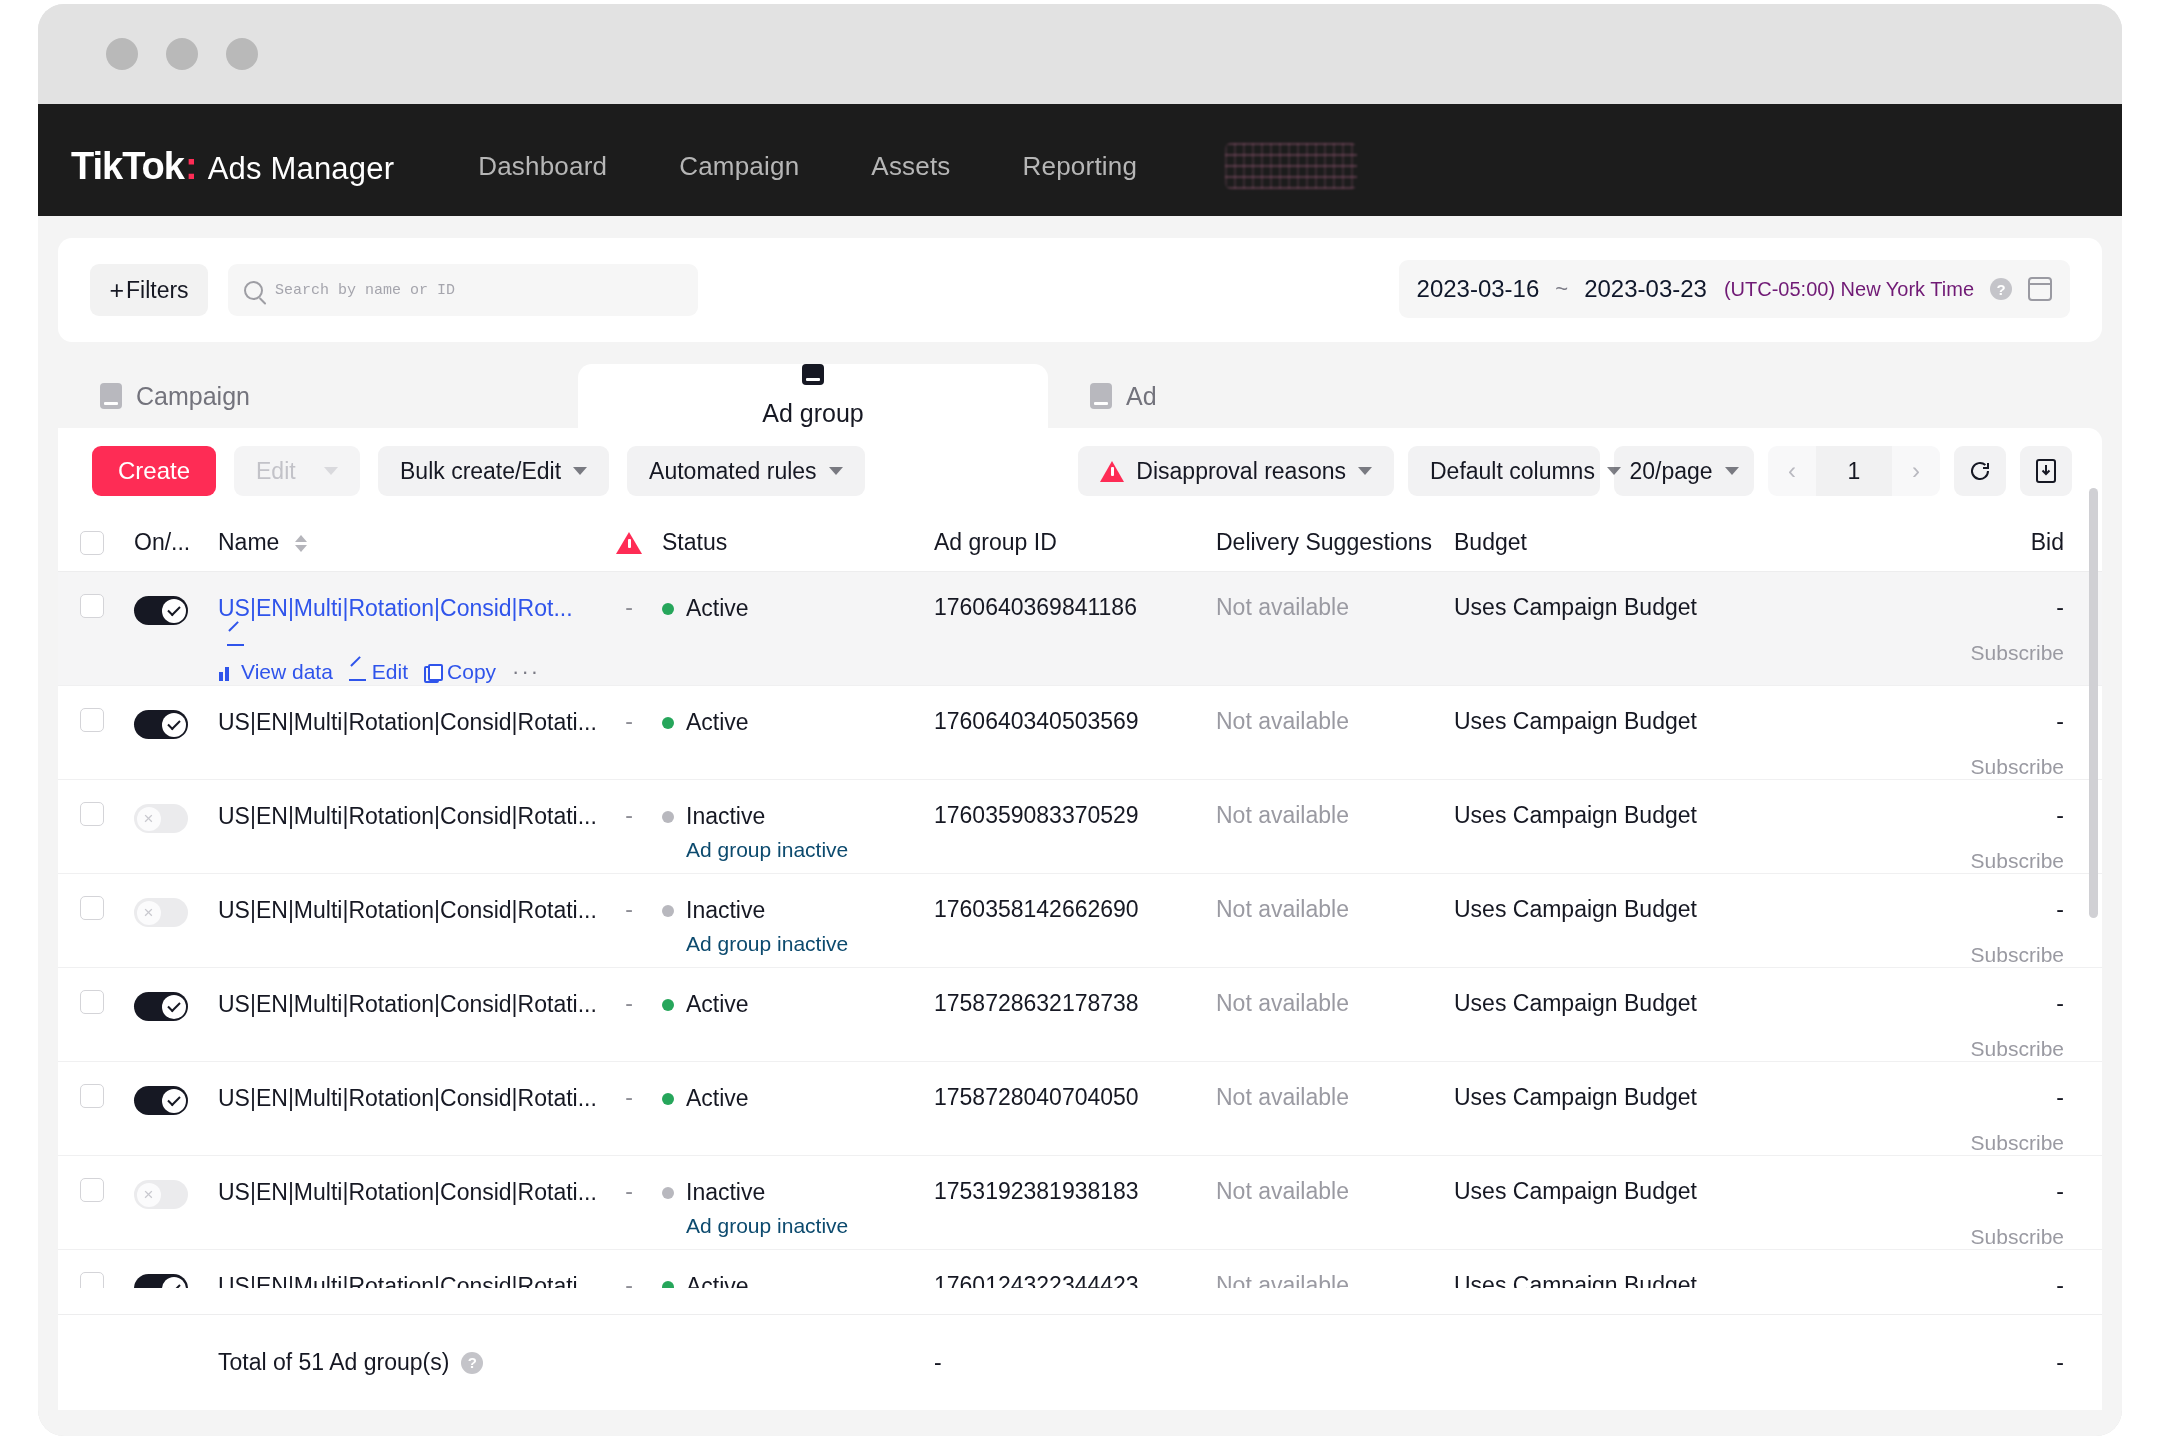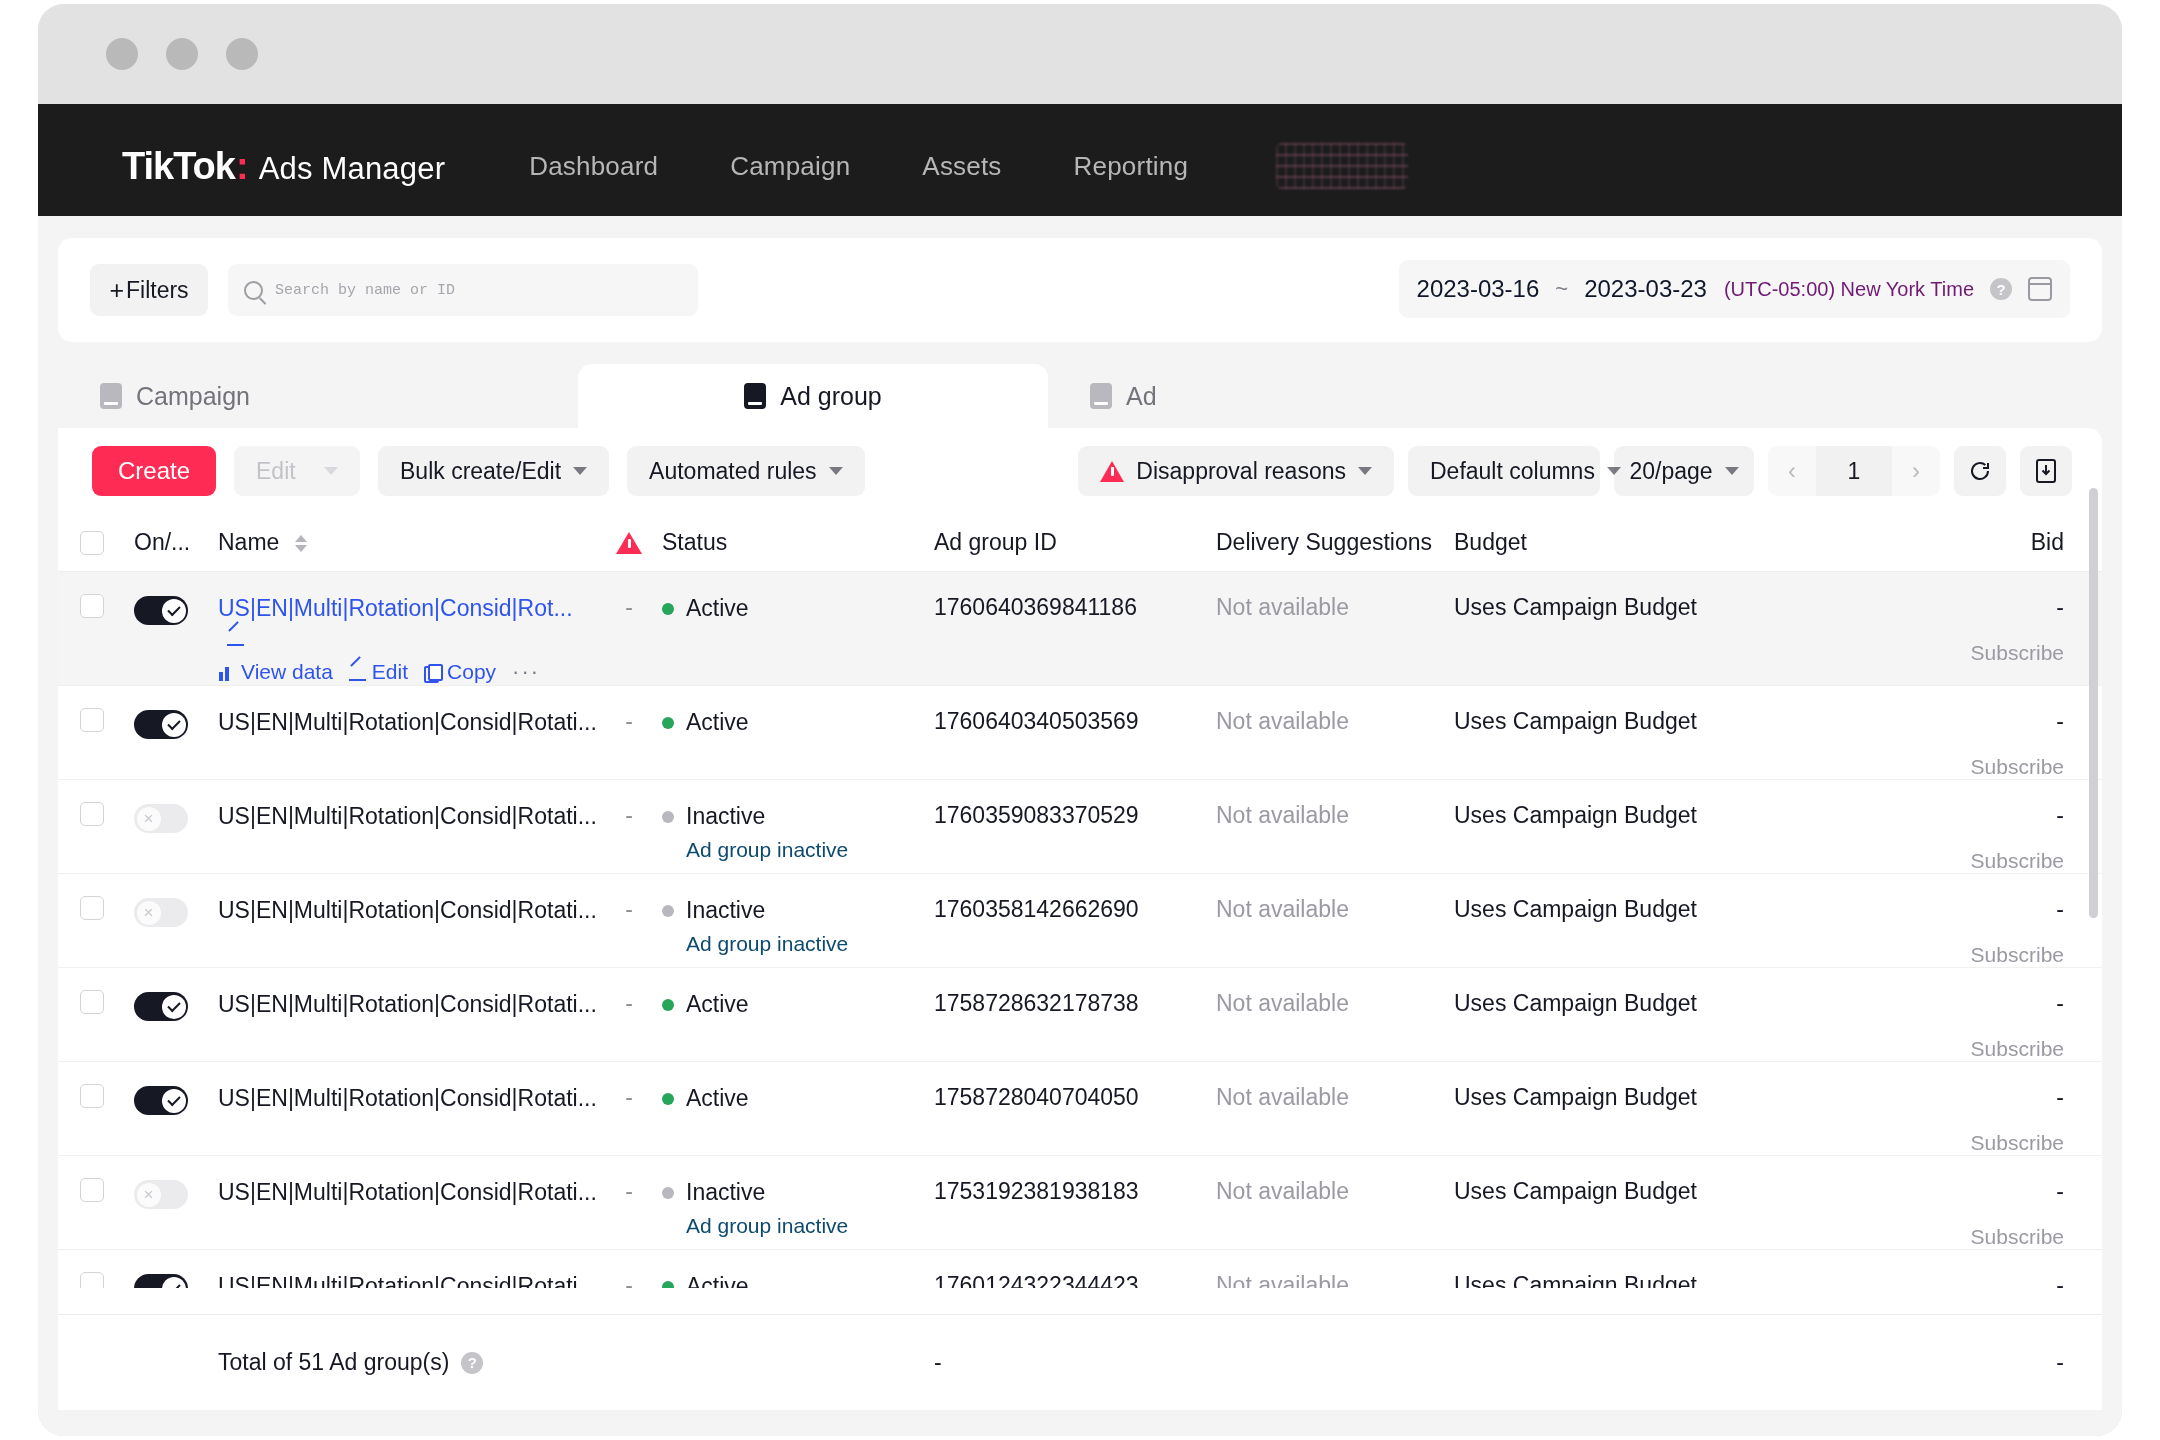--- a/index.html
+++ b/index.html
@@ -27,21 +27,21 @@
     padding-left: 68px; gap: 28px;
   }
   .dot { width: 32px; height: 32px; border-radius: 50%; background: #b9b9b9; }
 
   
   #navbar {
     position: absolute; left: 0; top: 100px;
     width: 100%; height: 124px;
     background: #1c1c1c;
     display: flex; align-items: center;
-    padding-left: 84px;
+    padding-left: 33px;
   }
   #logo {
     display: flex; align-items: baseline;
     color: #fff; margin-right: 84px;
   }
   #logo .tk {
     font-size: 38px; font-weight: bold; letter-spacing: -1px;
     font-family: "Liberation Sans", sans-serif;
   }
   #logo .colon { color: #fe2c55; font-size: 38px; font-weight: bold; margin: 0 1px; }
@@ -137,21 +137,21 @@
   
   #tabs {
     margin-top: 22px; height: 64px; display: flex; align-items: flex-end;
     position: relative; padding-left: 10px;
   }
   .tab {
     height: 64px; display: flex; align-items: center; gap: 14px;
     padding: 0 32px; font-size: 25px; color: #73737c; cursor: pointer;
     border-radius: 14px 14px 0 0;
   }
-  .tab.active { background: #fff; color: #161823; width: 470px; justify-content: center;}
+  .tab.active { background: #fff; color: #161823; width: 470px; justify-content: center; flex-direction: column;}
   .tab .tabico {
     width: 22px; height: 26px; border-radius: 4px;
     background: #b8b8be; display: inline-block; position: relative;
   }
   .tab.active .tabico { background: #161823; }
   .tab .tabico::after {
     content: ""; position: absolute; left: 4px; bottom: 4px;
     width: 14px; height: 3px; background: #fff; border-radius: 1px;
   }
   #tab-campaign { position: absolute; left: 10px; }

